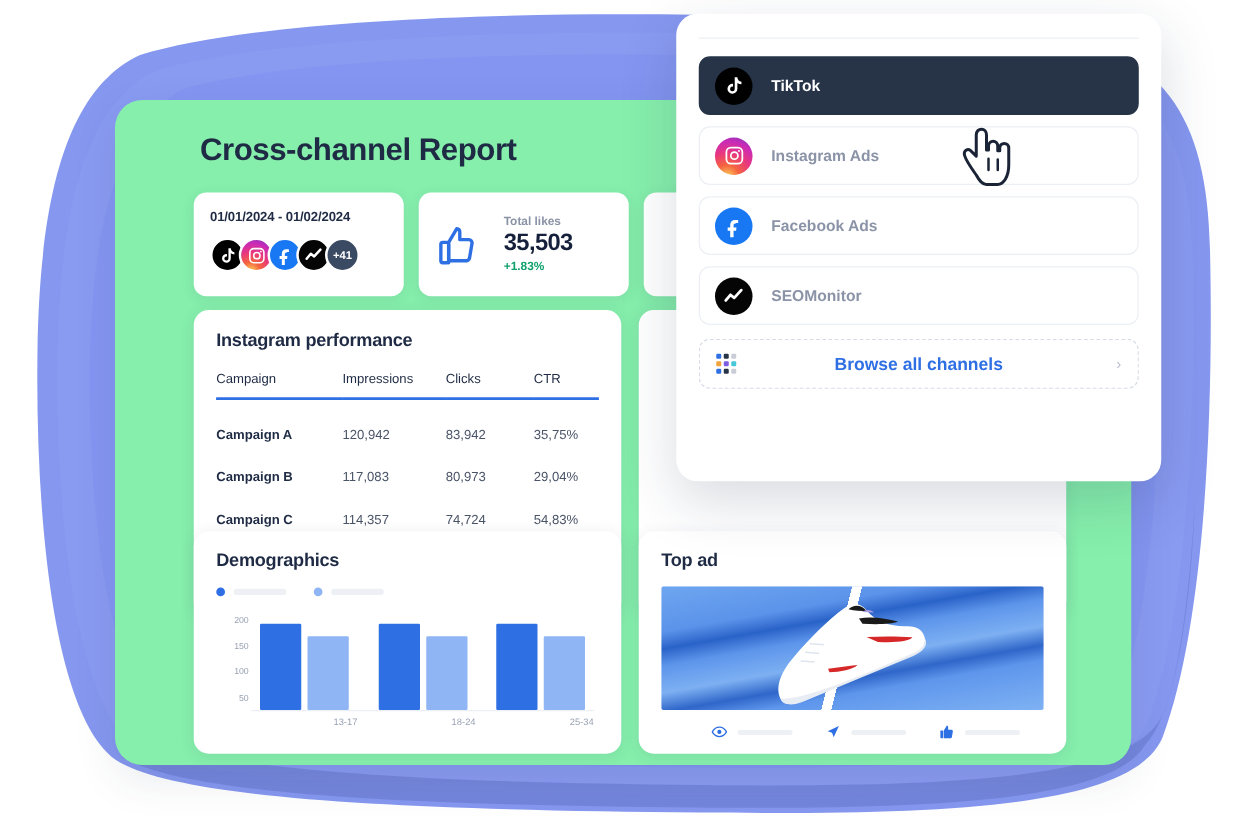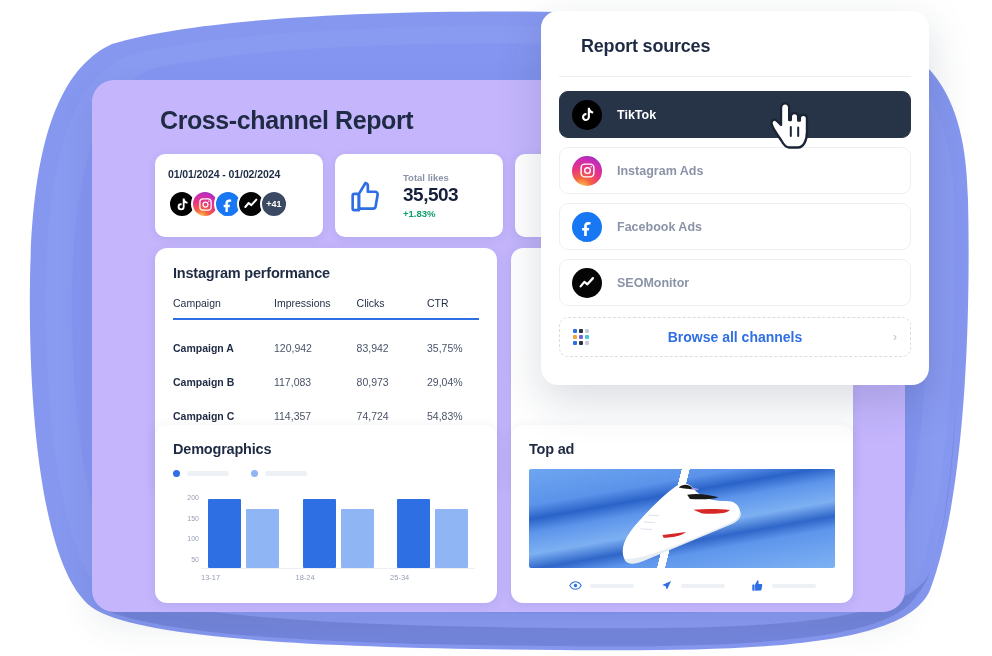--- a/index.html
+++ b/index.html
@@ -11,21 +11,21 @@
   }
   #stage { position: relative; width: 992px; height: 656px; }
 
   
   .blob-wrap { position: absolute; inset: 0; }
 
   
   .report-card {
     position: absolute; left: 92px; top: 80px;
     width: 813px; height: 532px;
-    background: #c4b5fd; border-radius: 22px;
+    background: #86efac; border-radius: 22px;
     box-shadow: 0 12px 34px rgba(40,55,90,.10);
     overflow: hidden;
   }
   .report-title {
     position: absolute; left: 68px; top: 26px;
     font-size: 25px; font-weight: bold; color: #1f2b44;
     letter-spacing: -.4px;
   }
 
   
@@ -96,21 +96,21 @@
   .chart { position: relative; margin-top: 14px; height: 95px; }
   .y-axis { position: absolute; left: 0; top: 0; height: 78px; width: 26px; }
   .y-tick { position: absolute; right: 0; font-size: 7px; color: #98a1b3; transform: translateY(-50%); }
   .plot { position: absolute; left: 28px; right: 4px; top: 0; height: 78px;
           border-bottom: 1.5px solid #eceff4; display: flex; justify-content: space-between; align-items: flex-end; }
   .grp { display: flex; align-items: flex-end; gap: 5px; width: 31%; justify-content: center; }
   .bar { width: 33px; border-radius: 1px; }
   .bar-a { background: #2f6fe4; }
   .bar-b { background: #8fb5f5; }
   .x-labels { position: absolute; left: 28px; right: 4px; top: 82px; display: flex; justify-content: space-between; }
-  .x-lab { width: 31%; text-align: left; font-size: 7.5px; color: #98a1b3; }
+  .x-lab { width: 31%; text-align: right; font-size: 7.5px; color: #98a1b3; }
 
   
   .ad-panel { left: 419px; top: 345px; width: 342px; height: 178px; padding: 16px 18px 0 18px; }
   .ad-img {
     margin-top: 12px; width: 100%; height: 99px; border-radius: 2px;
     position: relative; overflow: hidden;
     background:
       linear-gradient(104deg, transparent 46.2%, #ffffff 46.2%, #ffffff 48.6%, transparent 48.6%),
       linear-gradient(170deg, #6fa6f0 0%, #5b93ea 24%, #2a63c8 33%, #5d95eb 42%, #7db0f2 56%, #2f66c9 66%, #5e96ec 74%, #7fb2f3 100%);
   }
@@ -349,21 +349,20 @@
             <path d="M7.5 21.5V10l4.5-7.6c1.1.1 1.9 1 1.9 2.2V9h5c1.2 0 2.1 1.1 1.9 2.3l-1.4 8.1c-.2 1.1-1.1 1.9-2.2 1.9z" fill="#2f6fe4"></path>
             <rect x="2.4" y="10" width="4.2" height="11.5" rx="1.1" fill="#2f6fe4"></rect>
           </svg>
           <span class="ad-ph"></span>
         </div>
       </div>
     </div>
   </div>
 
   <div class="sources">
-    <div class="sources-title">Report sources</div>
     <div class="sources-div"></div>
 
     <div class="src-list">
 
       <div class="src-row active">
         <span class="src-ic av-tiktok">
           <svg width="17" height="17" viewBox="0 0 24 24">
             <path d="M16.6 5.8a5.1 5.1 0 0 1-1.2-3.3h-3v13.2a2.6 2.6 0 1 1-1.9-2.5V10a5.6 5.6 0 1 0 4.9 5.5V9.1a8.2 8.2 0 0 0 4.6 1.4V7.6a5 5 0 0 1-3.4-1.8z" fill="#fff"></path>
           </svg>
         </span>

